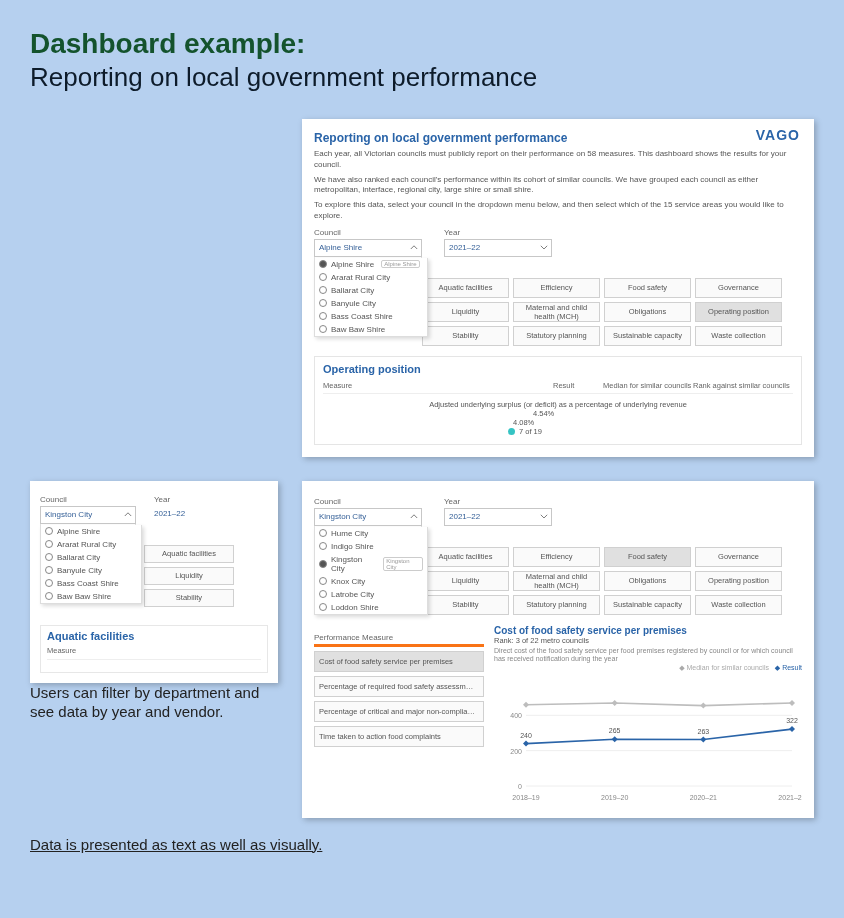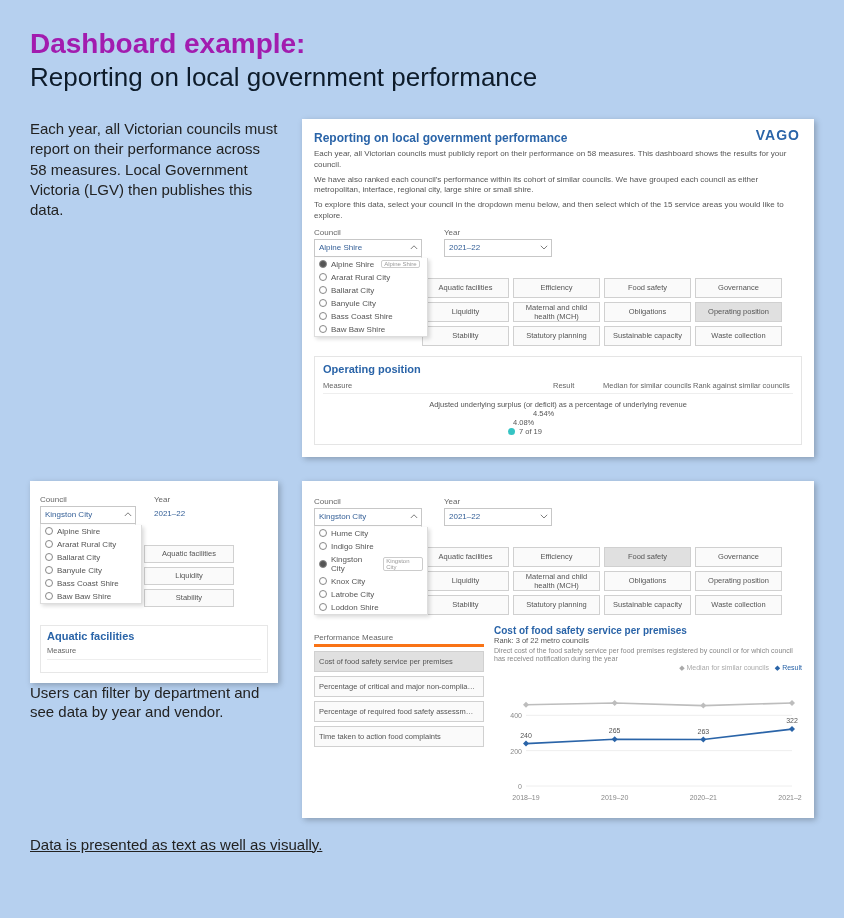--- a/index.html
+++ b/index.html
@@ -4,21 +4,21 @@
 <style>
   html, body { margin:0; padding:0; }
   body {
     background:#b6d0ef;
     font-family: "Segoe UI", Arial, sans-serif;
     color:#222;
     width:844px;
   }
   .page { padding: 28px 30px 30px 30px; }
 
-  h1 { margin:0 0 2px 0; font-size:28px; font-weight:800; color:#a21caf; }
+  h1 { margin:0 0 2px 0; font-size:28px; font-weight:800; color:#14532d; }
   h2.sub { margin:0; font-size:26px; font-weight:400; color:#0d1b2a; }
 
   .row { display:flex; gap:22px; margin-top:26px; align-items:flex-start; }
 
   .sidetext { width:250px; font-size:15px; line-height:1.35; }
   .sidetext p { margin:0 0 14px 0; }
 
   .panel {
     background:#fff;
     box-shadow: 2px 2px 6px rgba(0,0,0,0.25);
@@ -119,21 +119,20 @@
 </style>
 </head>
 <body>
 
 <div class="page">
   <h1>Dashboard example:</h1>
   <h2 class="sub">Reporting on local government performance</h2>
 
   <div class="row">
     <div class="sidetext">
-      <p>Each year, all Victorian councils must report on their performance across 58 measures. Local Government Victoria (LGV) then publishes this data.</p>
     </div>
 
     <div class="panel">
       <div class="logo">VAGO</div>
       <div class="ptitle">Reporting on local government performance</div>
       <p class="ptxt">Each year, all Victorian councils must publicly report on their performance on 58 measures. This dashboard shows the results for your council.</p>
       <p class="ptxt">We have also ranked each council's performance within its cohort of similar councils. We have grouped each council as either metropolitan, interface, regional city, large shire or small shire.</p>
       <p class="ptxt">To explore this data, select your council in the dropdown menu below, and then select which of the 15 service areas you would like to explore.</p>
 
       <div class="selrow">
@@ -354,22 +353,22 @@
           <div class="tile">Statutory planning</div>
           <div class="tile">Sustainable capacity</div>
           <div class="tile">Waste collection</div>
         </div>
 
       <div style="display:flex; margin-top:10px;">
         <div class="pm-col">
           <div class="pm-label">Performance Measure</div>
           <div id="pmlist">
               <div class="pm-item sel">Cost of food safety service per premises</div>
+              <div class="pm-item">Percentage of required food safety assessm…</div>
               <div class="pm-item">Percentage of critical and major non-complia…</div>
-              <div class="pm-item">Percentage of required food safety assessm…</div>
               <div class="pm-item">Time taken to action food complaints</div>
             </div>
         </div>
         <div class="chartarea">
           <div class="ctitle">Cost of food safety service per premises</div>
           <div class="crank">Rank: 3 of 22 metro councils</div>
           <div class="cdesc">Direct cost of the food safety service per food premises registered by council or for which council has received notification during the year</div>
           <div class="legend">
             <span class="lm">◆ <span>Median for similar councils</span></span>
             &nbsp;

